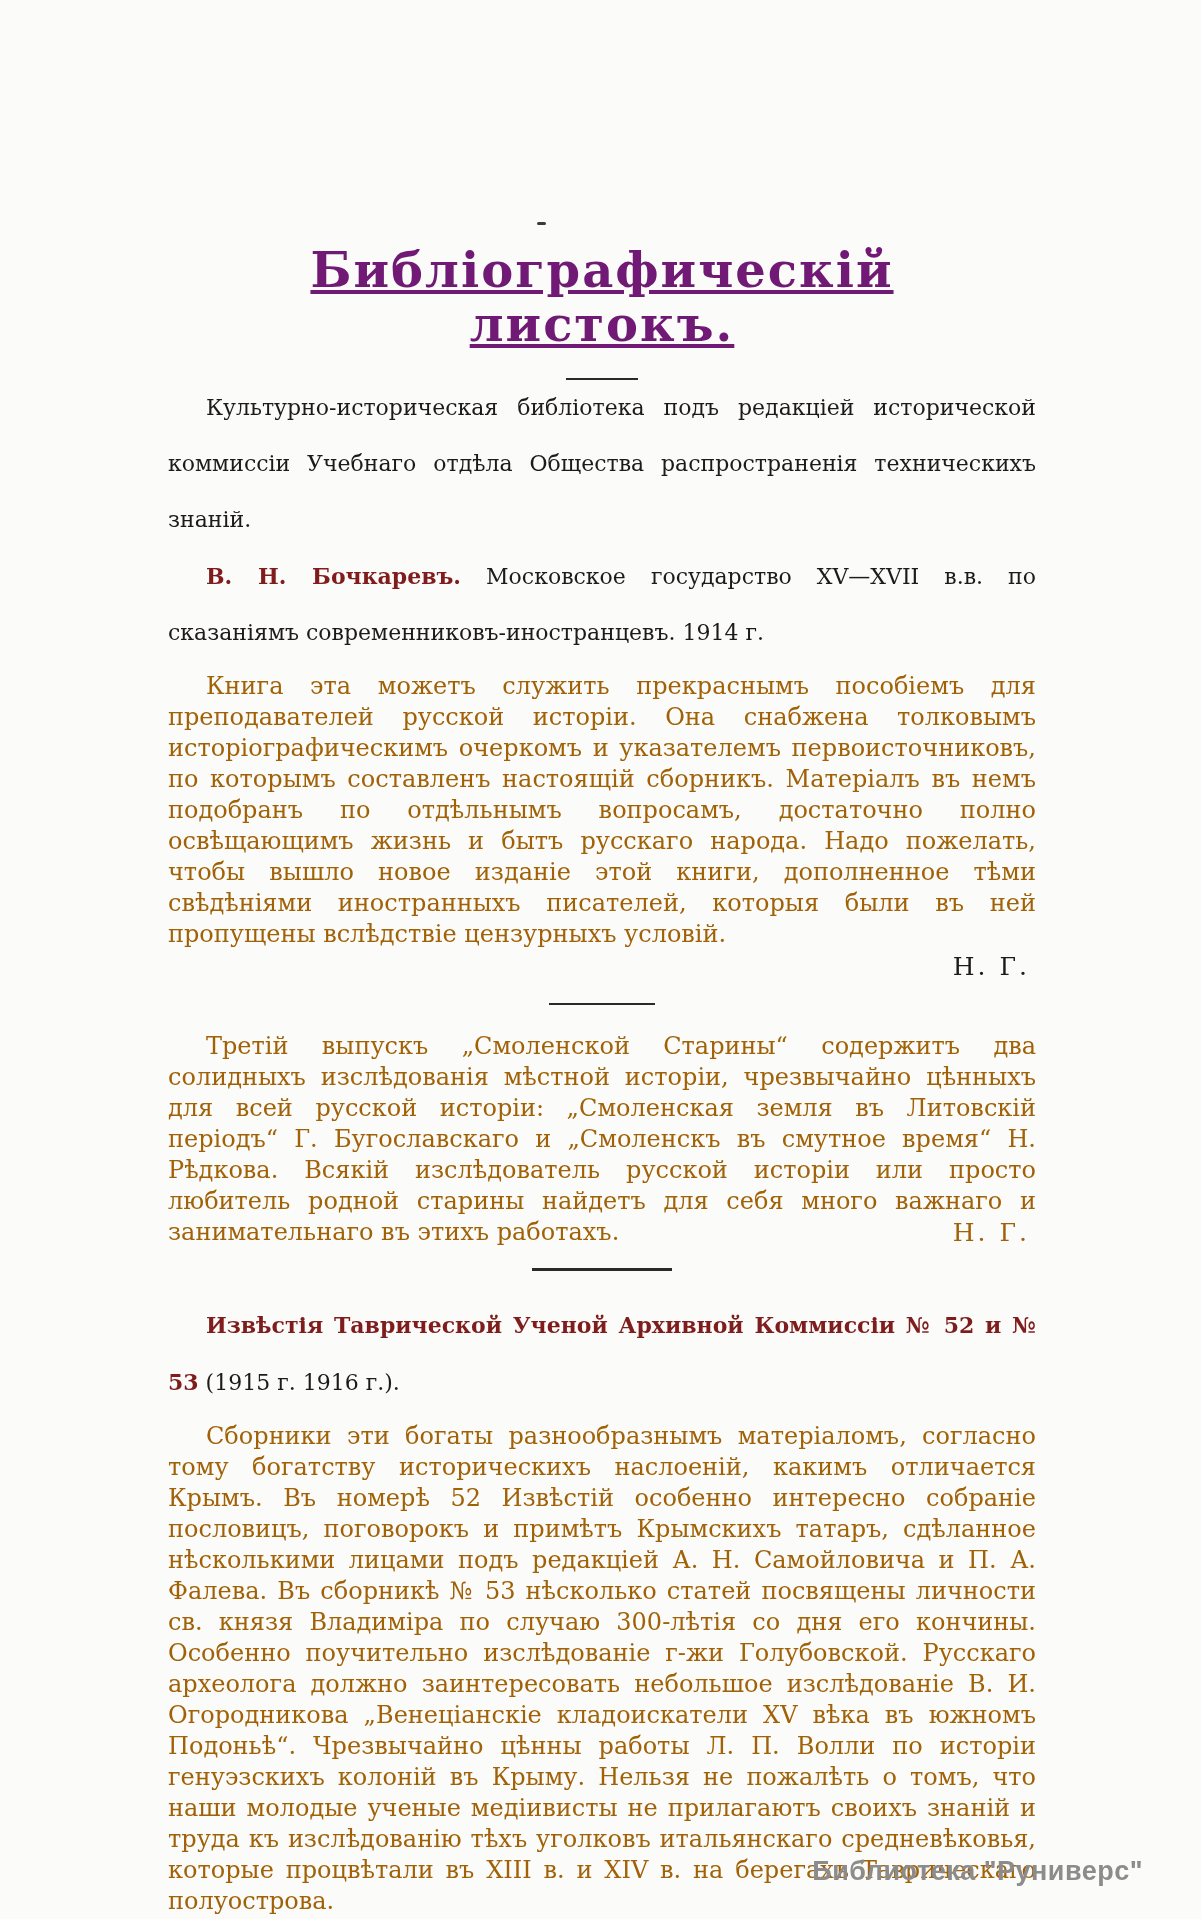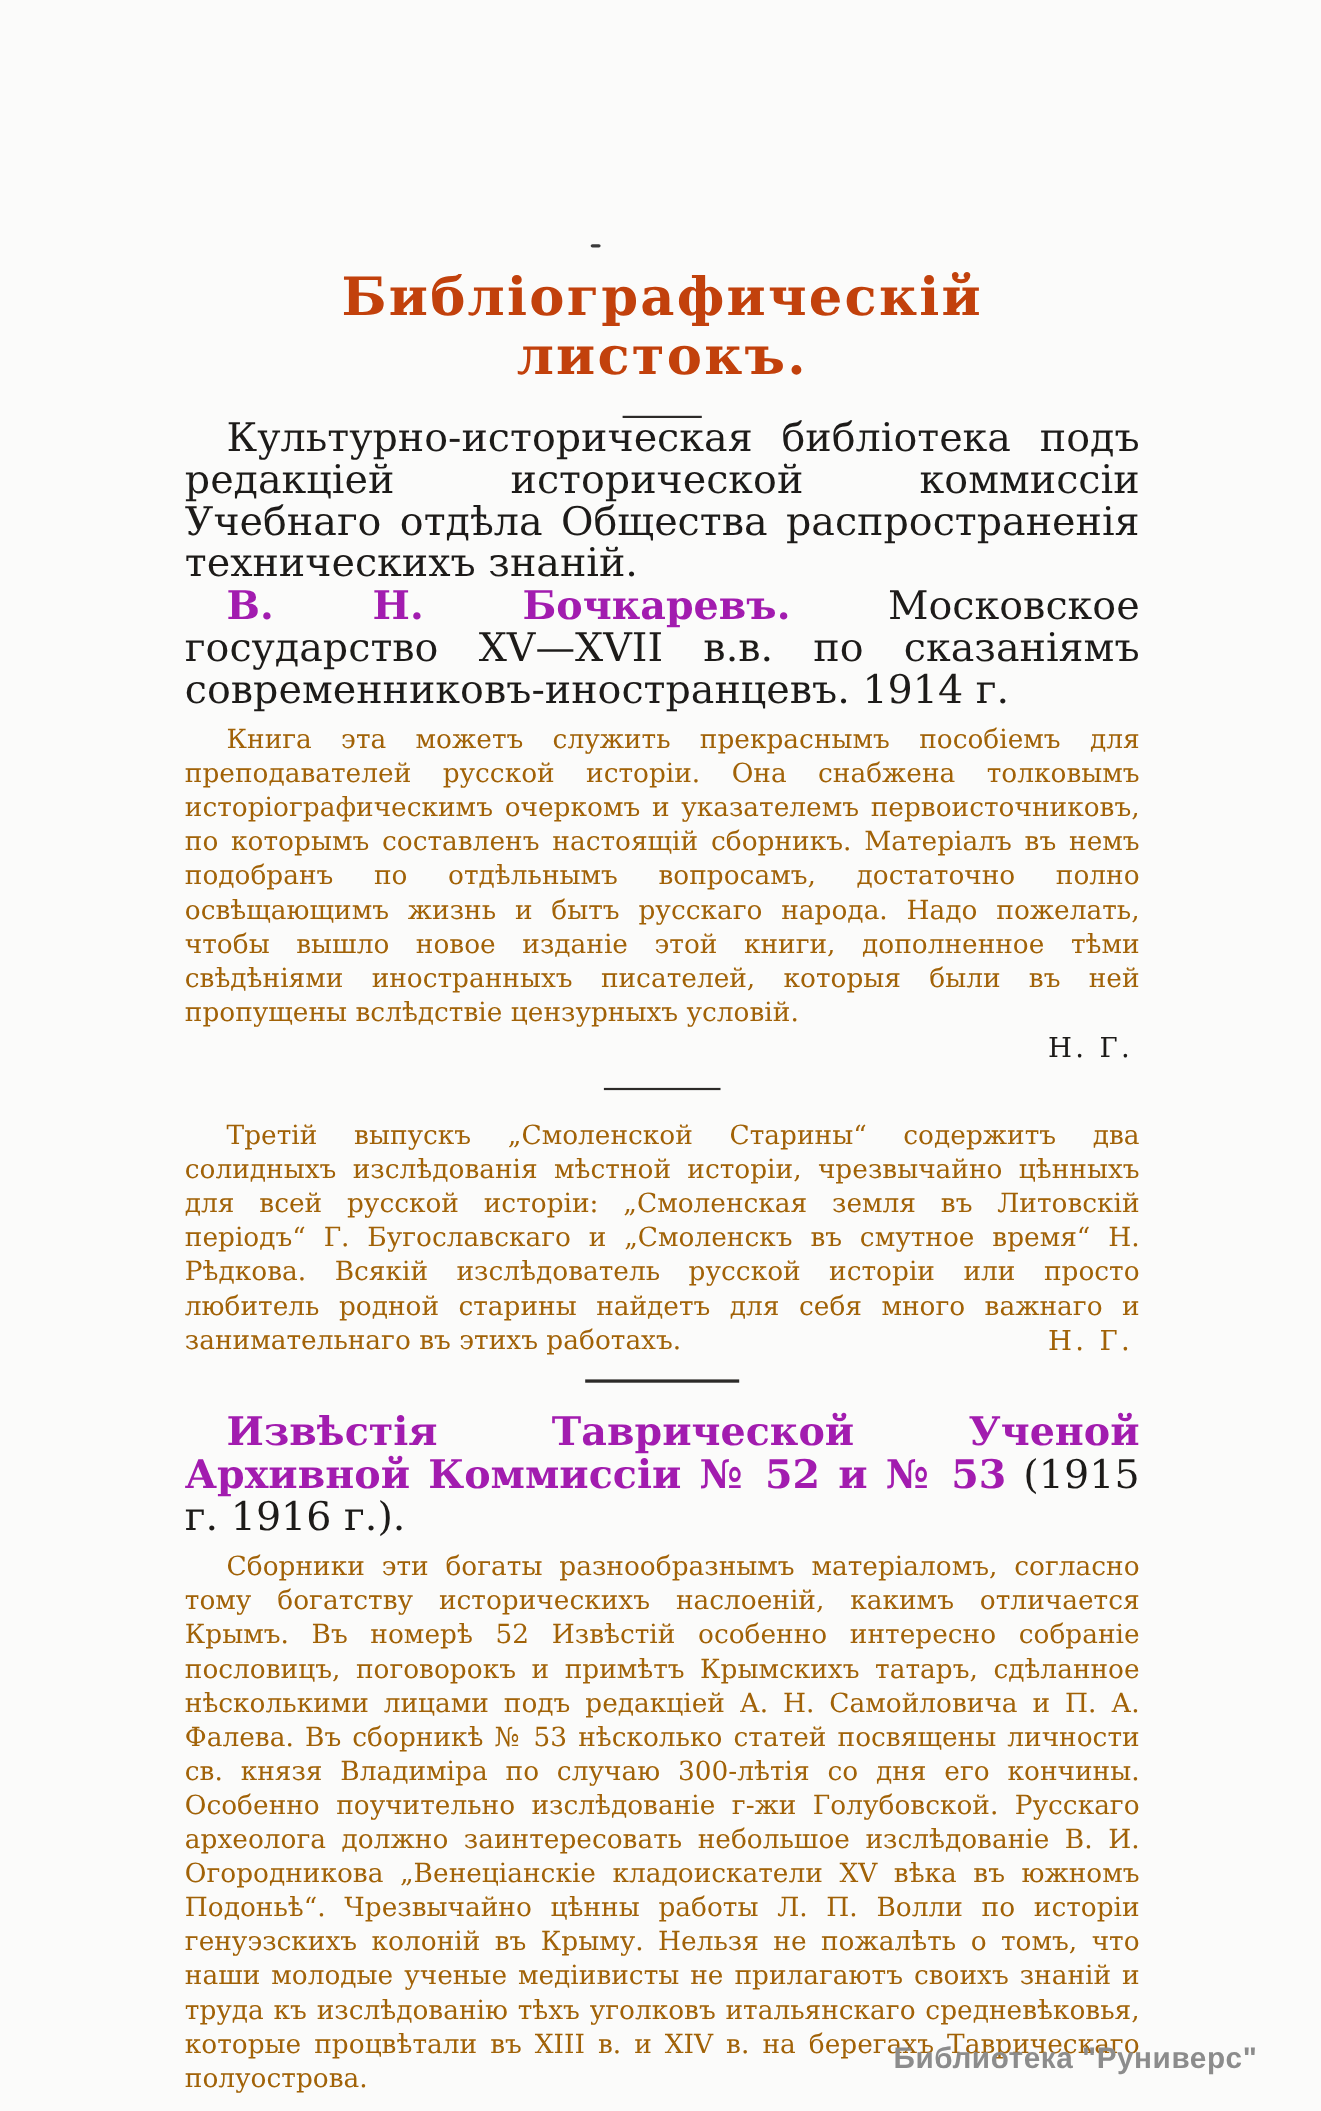--- a/index.html
+++ b/index.html
@@ -31,40 +31,41 @@
     border-radius: 2px;
   }
   h1.page-title {
     margin: 0;
     font-size: 48px;
     font-weight: bold;
     line-height: 1.12;
     text-align: center;
     letter-spacing: 2px;
     word-spacing: 16px;
-    color: #c2410c;
+    color: #701a75;
+    text-decoration: underline;
   }
   .rule {
     background: #2c2a28;
     margin-left: auto;
     margin-right: auto;
   }
   .rule-title   { width: 72px;  height: 2px; margin-top: 26px; }
   .rule-section { width: 106px; height: 2px; margin-top: 22px; margin-bottom: 26px; }
   .rule-thick   { width: 140px; height: 3px; margin-top: 20px; margin-bottom: 26px; }
 
   p.lead-para {
     margin: 0;
-    font-size: 36px;
-    line-height: 38px;
+    font-size: 22px;
+    line-height: 56px;
     text-align: justify;
     text-indent: 38px;
     color: #1d1b19;
   }
-  p.lead-para .lead-bold { font-weight: bold; color: #a21caf; }
+  p.lead-para .lead-bold { font-weight: bold; color: #7f1d1d; }
   .intro-para { margin-top: 22px; }
 
   p.review-para {
     margin: 10px 0 0 0;
     font-size: 24px;
     line-height: 31px;
     text-align: justify;
     text-indent: 38px;
     color: #a16207;
   }

